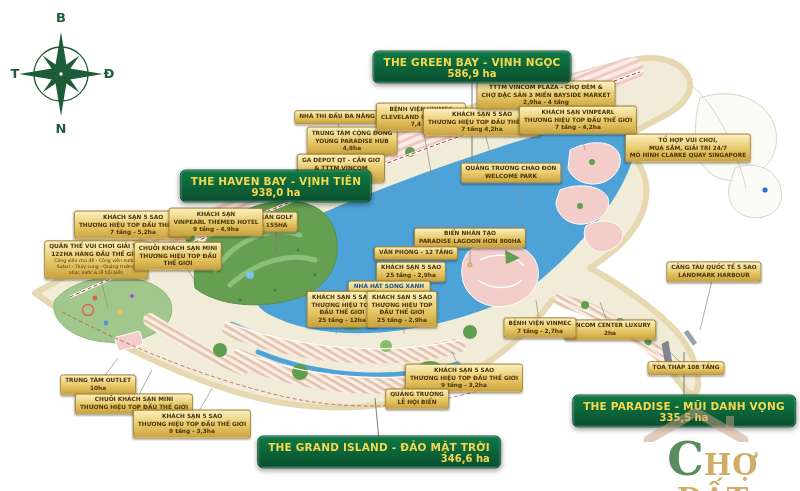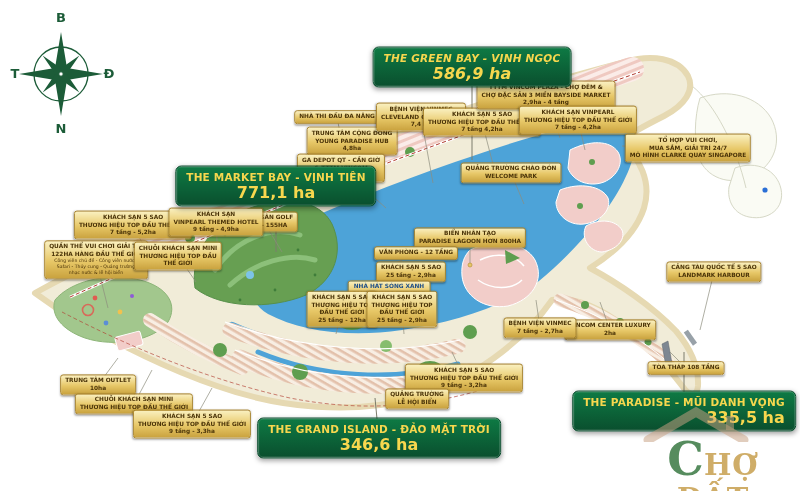--- a/index.html
+++ b/index.html
@@ -25,21 +25,21 @@
   .gl-small{font-size:4.6px;font-weight:normal;}
   
   .zone{
     position:absolute;transform:translate(-50%,-50%);
     background:linear-gradient(180deg,var(--zone-box-top),var(--zone-box-bottom));
     border:1px solid #06492a;border-radius:6px;
     box-shadow:0 2px 5px rgba(0,0,0,.35), inset 0 0 0 1px rgba(255,255,255,.18);
     color:var(--zone-text);text-align:center;padding:4px 10px;white-space:nowrap;
   }
   .zone-name{font-size:10.5px;font-weight:bold;letter-spacing:.2px;}
-  .zone-area{font-size:16px;font-weight:bold;}
+  .zone-area{font-size:10px;font-weight:bold;}
   
   #compass{position:absolute;left:8px;top:6px;}
   #compass text{font-size:13px;font-weight:bold;fill:var(--compass);text-anchor:middle;}
   
   #watermark{
     position:absolute;left:628px;top:404px;width:170px;text-align:center;opacity:.88;
   }
   #watermark .roof{display:block;margin:0 auto -6px auto;}
   .wm-c{font-size:46px;line-height:1;color:var(--wm-green);font-weight:bold;font-family:"DejaVu Serif","Liberation Serif",serif;}
   .wm-rest{font-size:29px;color:var(--wm-gold);font-weight:bold;letter-spacing:1px;font-family:"DejaVu Serif","Liberation Serif",serif;}
@@ -332,33 +332,33 @@
       <div class="gl-line">THƯƠNG HIỆU TOP ĐẦU THẾ GIỚI</div>
       <div class="gl-line">9 tầng - 3,2ha</div>
     </div>
     <div class="glabel" style="left: 417px; top: 399px;">
       <div class="gl-line">QUẢNG TRƯỜNG</div>
       <div class="gl-line">LỄ HỘI BIỂN</div>
     </div>
   </div>
 
 <div id="zones-layer">
-    <div class="zone" style="left: 472px; top: 67px; font-style: italic;">
+    <div class="zone" style="left: 472px; top: 67px;">
       <div class="zone-name">THE GREEN BAY - VỊNH NGỌC</div>
       <div class="zone-area">586,9 ha</div>
     </div>
     <div class="zone" style="left: 276px; top: 186px;">
-      <div class="zone-name">THE MARKET BAY - VỊNH TIÊN</div>
-      <div class="zone-area">771,1 ha</div>
-    </div>
-    <div class="zone" style="left: 379px; top: 438px;">
+      <div class="zone-name">THE HAVEN BAY - VỊNH TIÊN</div>
+      <div class="zone-area">938,0 ha</div>
+    </div>
+    <div class="zone" style="left: 379px; top: 452px; text-align: right;">
       <div class="zone-name">THE GRAND ISLAND - ĐẢO MẶT TRỜI</div>
       <div class="zone-area">346,6 ha</div>
     </div>
-    <div class="zone" style="left: 684px; top: 411px; text-align: right;">
+    <div class="zone" style="left: 684px; top: 411px;">
       <div class="zone-name">THE PARADISE - MŨI DANH VỌNG</div>
       <div class="zone-area">335,5 ha</div>
     </div>
   </div>
 
 <svg id="compass" width="110" height="130" viewBox="0 0 110 130">
   <circle cx="53" cy="68" r="27" fill="none" stroke="#1c5c38" stroke-width="1.3"></circle>
   <g fill="#1c5c38">
     <path d="M53,26 L59,62 L53,68 L47,62 Z M53,110 L59,74 L53,68 L47,74 Z M11,68 L47,62 L53,68 L47,74 Z M95,68 L59,62 L53,68 L59,74 Z"></path>
     <g transform="rotate(45 53 68)">

